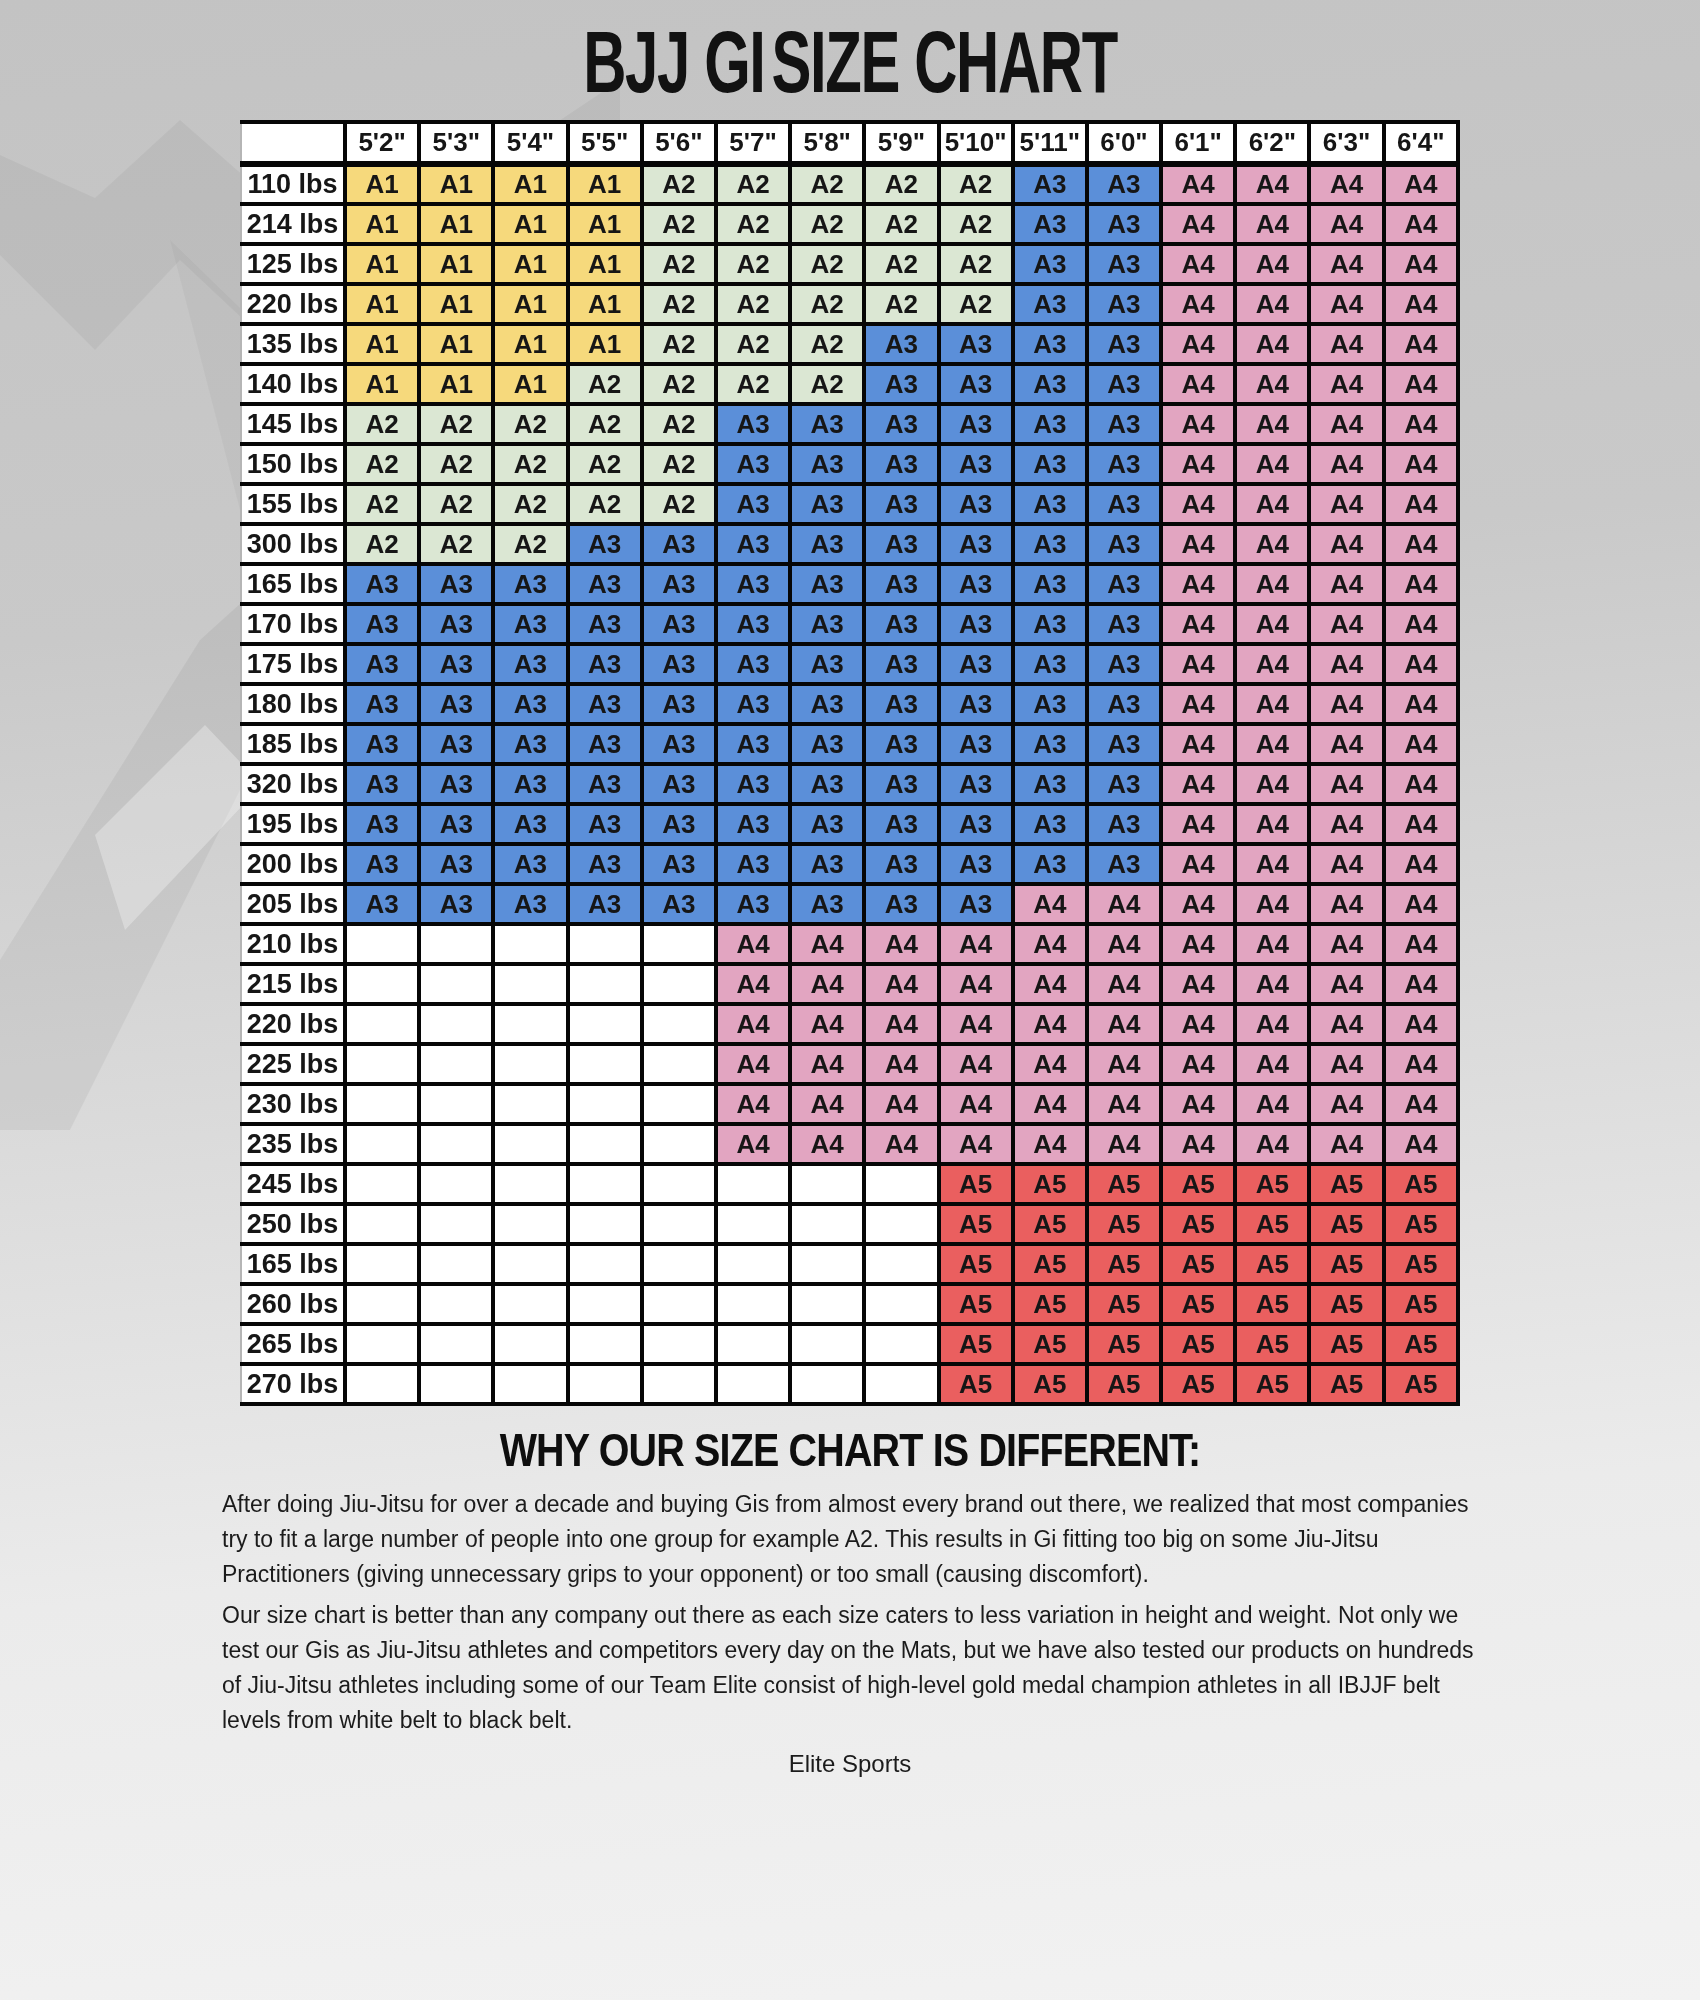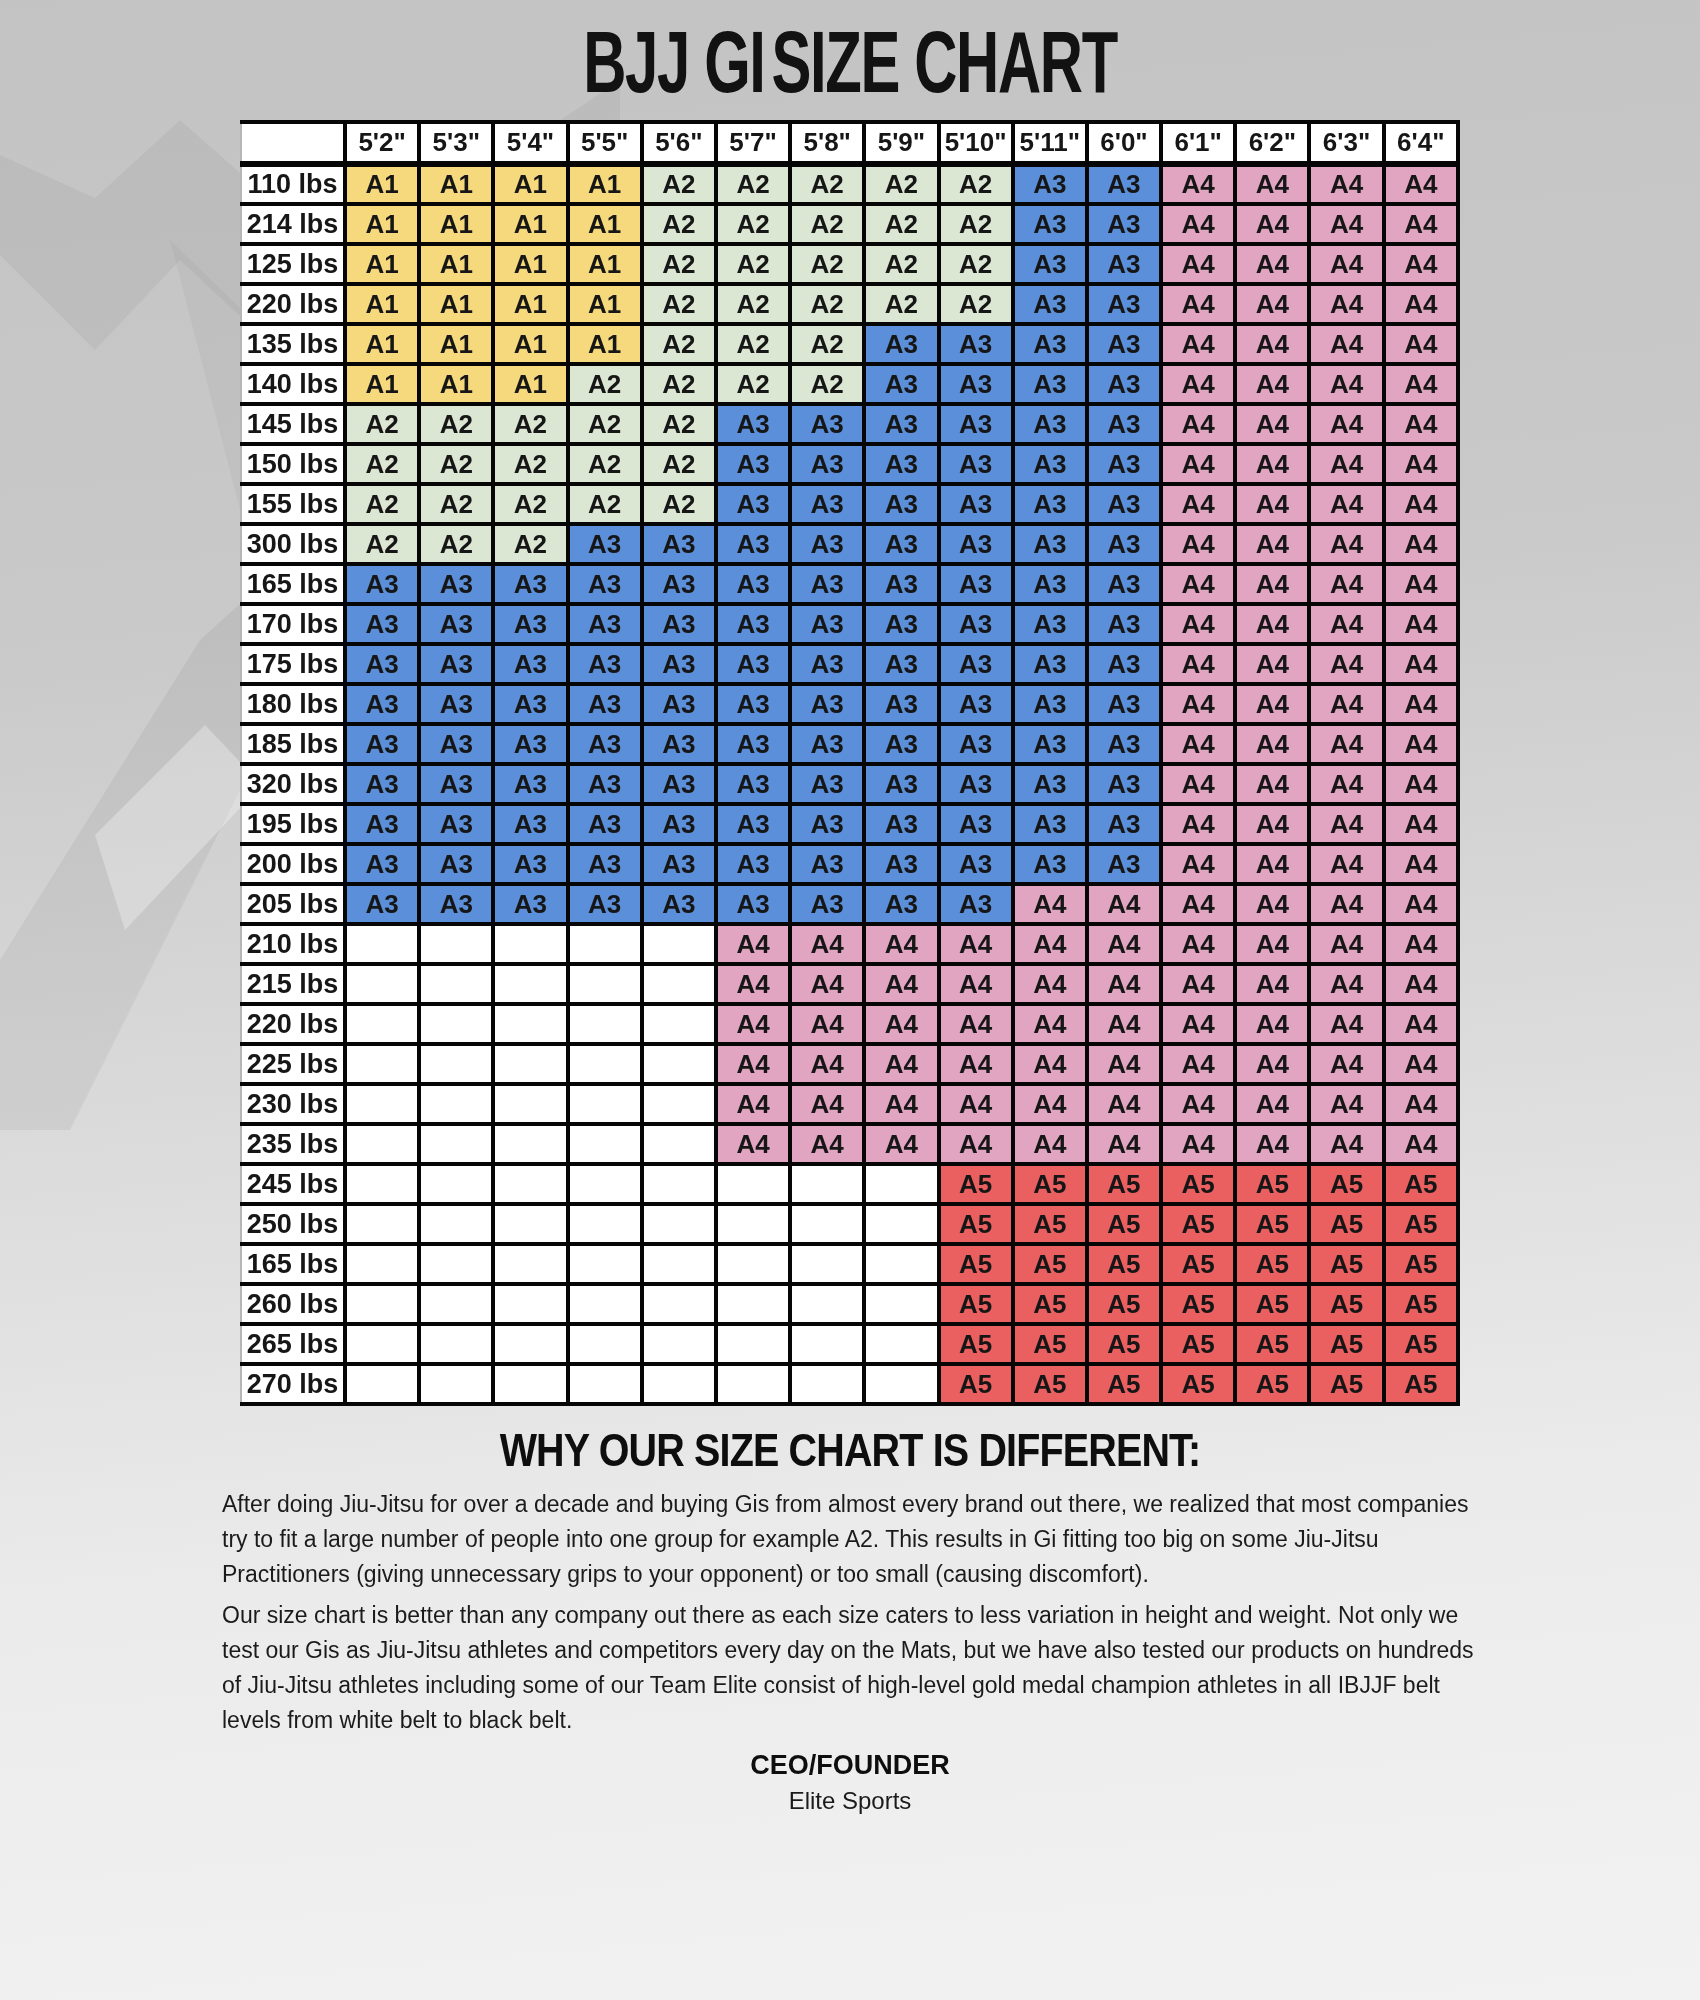--- a/index.html
+++ b/index.html
@@ -705,17 +705,16 @@
     </table>
 
   <h2 class="why-heading">WHY OUR SIZE CHART IS DIFFERENT:</h2>
 
   <div class="paragraphs">
     <p>After doing Jiu-Jitsu for over a decade and buying Gis from almost every brand out there, we realized that most companies try to fit a large number of people into one group for example A2. This results in Gi fitting too big on some Jiu-Jitsu Practitioners (giving unnecessary grips to your opponent) or too small (causing discomfort).</p>
     <p>Our size chart is better than any company out there as each size caters to less variation in height and weight. Not only we test our Gis as Jiu-Jitsu athletes and competitors every day on the Mats, but we have also tested our products on hundreds of Jiu-Jitsu athletes including some of our Team Elite consist of high-level gold medal champion athletes in all IBJJF belt levels from white belt to black belt.</p>
   </div>
 
   <div class="footer">
-    <div class="footer-title">CEO/FOUNDER</div>
     <div class="footer-subtitle">Elite Sports</div>
   </div>
 
 </div>
 
 </body></html>

